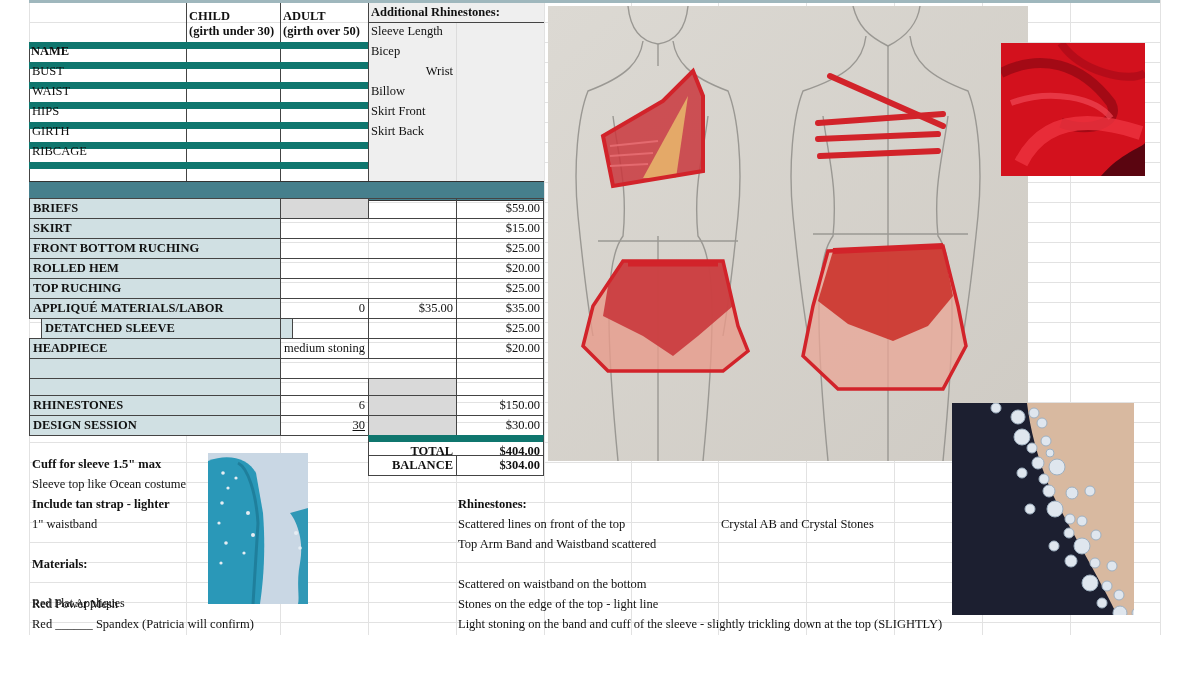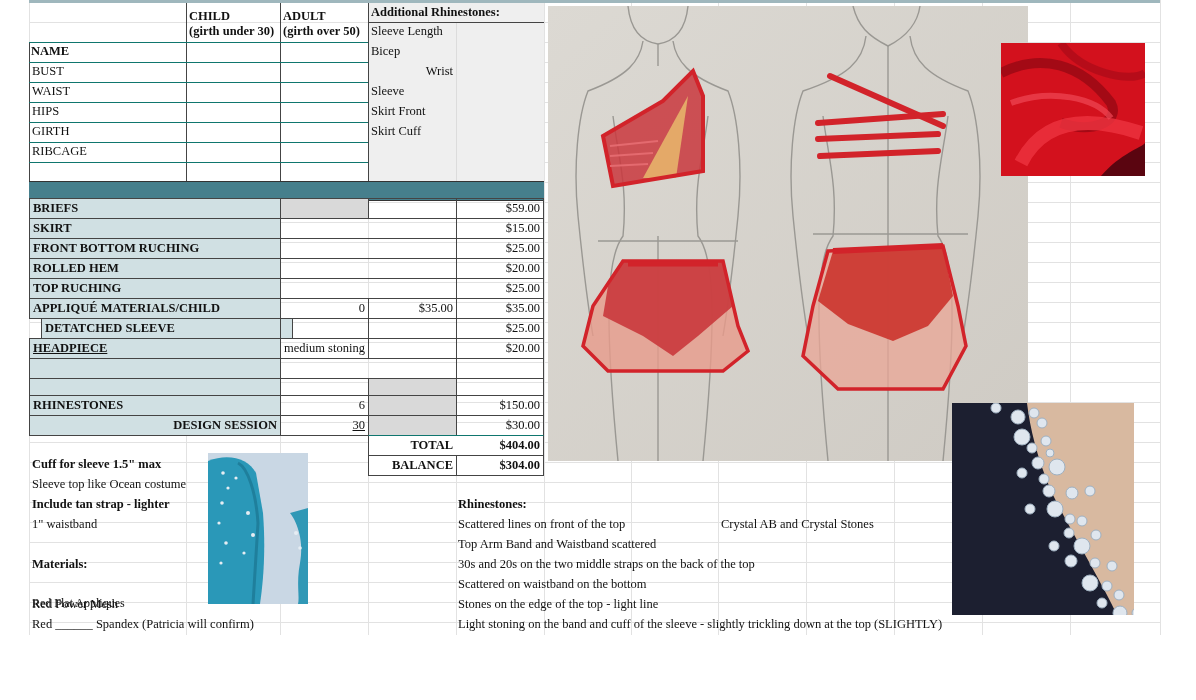--- a/index.html
+++ b/index.html
@@ -15,21 +15,21 @@
   .topbar { position: absolute; left: 29px; top: 0; width: 1131px; height: 3px; background: #9fb7bd; }
   .cell {
     position: absolute; box-sizing: border-box; padding: 0 3px;
     line-height: 19px; height: 20px; white-space: nowrap; overflow: visible;
   }
   .b { font-weight: bold; }
   .r { text-align: right; }
   .sans { font-family: "Liberation Sans", "DejaVu Sans", sans-serif; font-size: 12px; }
   .bx { border: 1px solid #444; }
   .bl { border-left: 1px solid #444; }
-  .bt { border-top: 1px solid #0f766e; }
+  .bt { border-top: 7px solid #0f766e; }
   .bb { border-bottom: 1px solid #444; }
   .br { border-right: 1px solid #444; }
   .teal { background: #467f8c; }
   .lightblue { background: #d0e0e3; }
   .gray { background: #d9d9d9; }
   .img { position: absolute; overflow: hidden; }
 </style>
 </head>
 <body>
 
@@ -90,23 +90,23 @@
   <div class="cell b" style="left:280px;top:22px;width:88px;">(girth over 50)</div>
 
   <div style="position:absolute;left:368px;top:3px;width:176px;height:179px;background:#efefef;"></div>
   <div style="position:absolute;left:456px;top:22px;width:1px;height:160px;background:#dcdcdc;"></div>
   <div class="cell b bb" style="left:368px;top:3px;width:176px;">Additional Rhinestones:</div>
 
   <div id="add-rows">
       <div class="cell" style="left:368px;top:22px;width:88px;">Sleeve Length</div>
       <div class="cell" style="left:368px;top:42px;width:88px;">Bicep</div>
       <div class="cell" style="left:368px;top:62px;width:88px;text-align:right;">Wrist</div>
-      <div class="cell" style="left:368px;top:82px;width:88px;">Sleeve</div>
+      <div class="cell" style="left:368px;top:82px;width:88px;">Billow</div>
       <div class="cell" style="left:368px;top:102px;width:88px;">Skirt Front</div>
-      <div class="cell" style="left:368px;top:122px;width:88px;">Skirt Cuff</div>
+      <div class="cell" style="left:368px;top:122px;width:88px;">Skirt Back</div>
     </div>
 
   <div style="position:absolute;left:29px;top:42px;width:339px;height:140px;border-left:1px solid #444;"></div>
   <div style="position:absolute;left:186px;top:3px;width:1px;height:179px;background:#444;"></div>
   <div style="position:absolute;left:280px;top:3px;width:1px;height:179px;background:#444;"></div>
   <div style="position:absolute;left:368px;top:3px;width:1px;height:179px;background:#444;"></div>
   <div id="meas-rows">
       <div class="cell bt" style="left:29px;top:42px;width:339px;"></div>
       <div class="cell b" style="left:28px;top:42px;width:157px;">NAME</div>
       <div class="cell" style="left:186px;top:42px;width:94px;"></div>
@@ -146,44 +146,44 @@
       <div class="cell r bx" style="left:456px;top:218px;width:88px;height:21px;">$15.00</div>
       <div class="cell b lightblue bx" style="left:29px;top:238px;width:252px;height:21px;">FRONT BOTTOM RUCHING</div>
       <div class="cell bx" style="left:280px;top:238px;width:177px;height:21px;"></div>
       <div class="cell r bx" style="left:456px;top:238px;width:88px;height:21px;">$25.00</div>
       <div class="cell b lightblue bx" style="left:29px;top:258px;width:252px;height:21px;">ROLLED HEM</div>
       <div class="cell bx" style="left:280px;top:258px;width:177px;height:21px;"></div>
       <div class="cell r bx" style="left:456px;top:258px;width:88px;height:21px;">$20.00</div>
       <div class="cell b lightblue bx" style="left:29px;top:278px;width:252px;height:22px;">TOP RUCHING</div>
       <div class="cell bx" style="left:280px;top:278px;width:177px;height:21px;"></div>
       <div class="cell r bx" style="left:456px;top:278px;width:88px;height:21px;">$25.00</div>
-      <div class="cell b lightblue bx" style="left:29px;top:298px;width:252px;height:21px;">APPLIQUÉ MATERIALS/CHILD</div>
+      <div class="cell b lightblue bx" style="left:29px;top:298px;width:252px;height:21px;">APPLIQUÉ MATERIALS/LABOR</div>
       <div class="cell bx r" style="left:280px;top:298px;width:89px;height:21px;">0</div>
       <div class="cell r bx" style="left:368px;top:298px;width:89px;height:21px;">$35.00</div>
       <div class="cell r bx" style="left:456px;top:298px;width:88px;height:21px;">$35.00</div>
       <div class="cell b lightblue bx" style="left:41px;top:318px;width:252px;height:21px;">DETATCHED SLEEVE</div>
       <div class="cell bx r" style="left:280px;top:318px;width:89px;height:21px;"></div>
       <div class="cell r bx" style="left:368px;top:318px;width:89px;height:21px;"></div>
       <div class="cell r bx" style="left:456px;top:318px;width:88px;height:21px;">$25.00</div>
-      <div class="cell b lightblue bx" style="left:29px;top:338px;width:252px;height:21px;text-decoration:underline;">HEADPIECE</div>
+      <div class="cell b lightblue bx" style="left:29px;top:338px;width:252px;height:21px;">HEADPIECE</div>
       <div class="cell bx" style="left:280px;top:338px;width:89px;height:21px;">medium stoning</div>
       <div class="cell r bx" style="left:368px;top:338px;width:89px;height:21px;"></div>
       <div class="cell r bx" style="left:456px;top:338px;width:88px;height:21px;">$20.00</div>
       <div class="cell lightblue bx" style="left:29px;top:358px;width:252px;height:21px;"></div>
       <div class="cell bx" style="left:280px;top:358px;width:177px;height:21px;"></div>
       <div class="cell bx" style="left:456px;top:358px;width:88px;height:21px;"></div>
       <div class="cell lightblue bx" style="left:29px;top:378px;width:252px;height:18px;"></div>
       <div class="cell bx" style="left:280px;top:378px;width:89px;height:18px;"></div>
       <div class="cell gray bx" style="left:368px;top:378px;width:89px;height:18px;"></div>
       <div class="cell bx" style="left:456px;top:378px;width:88px;height:18px;"></div>
       <div class="cell b lightblue bx" style="left:29px;top:395px;width:252px;height:21px;">RHINESTONES</div>
       <div class="cell r bx" style="left:280px;top:395px;width:89px;height:21px;">6</div>
       <div class="cell gray bx" style="left:368px;top:395px;width:89px;height:21px;"></div>
       <div class="cell r bx" style="left:456px;top:395px;width:88px;height:21px;">$150.00</div>
-      <div class="cell b lightblue bx" style="left:29px;top:415px;width:252px;height:21px;text-align:right;">DESIGN SESSION</div>
+      <div class="cell b lightblue bx" style="left:29px;top:415px;width:252px;height:21px;">DESIGN SESSION</div>
       <div class="cell r bx" style="left:280px;top:415px;width:89px;height:21px;text-decoration:underline;">30</div>
       <div class="cell gray bx" style="left:368px;top:415px;width:89px;height:21px;"></div>
       <div class="cell r bx" style="left:456px;top:415px;width:88px;height:21px;">$30.00</div>
       <div class="cell b r bl bt br" style="left:368px;top:435px;width:89px;height:21px;background:#fff;">TOTAL</div>
       <div class="cell b r bt br" style="left:456px;top:435px;width:88px;height:21px;background:#fff;">$404.00</div>
       <div class="cell b r bx" style="left:368px;top:455px;width:89px;height:21px;background:#fff;">BALANCE</div>
       <div class="cell b r bx" style="left:456px;top:455px;width:88px;height:21px;background:#fff;">$304.00</div>
     </div>
 
   <div class="cell b" style="left:29px;top:455px;width:180px;">Cuff for sleeve 1.5" max</div>
@@ -192,21 +192,20 @@
   <div class="cell" style="left:29px;top:515px;width:180px;">1" waistband</div>
   <div class="cell b" style="left:29px;top:555px;width:180px;">Materials:</div>
   <div class="cell sans" style="left:29px;top:594px;width:180px;font-family:Liberation Serif, serif;">Red Flat Appliques</div>
   <div class="cell" style="left:29px;top:615px;width:260px;">Red ______ Spandex (Patricia will confirm)</div>
   <div class="cell" style="left:29px;top:595px;width:180px;">Red Power Mesh</div>
 
   <div class="cell b" style="left:455px;top:495px;width:180px;">Rhinestones:</div>
   <div class="cell" style="left:455px;top:515px;width:260px;">Scattered lines on front of the top</div>
   <div class="cell" style="left:718px;top:515px;width:200px;">Crystal AB and Crystal Stones</div>
   <div class="cell" style="left:455px;top:535px;width:300px;">Top Arm Band and Waistband scattered</div>
-  <div class="cell" style="left:455px;top:555px;width:340px;">30s and 20s on the two middle straps on the back of the top</div>
   <div class="cell" style="left:455px;top:575px;width:300px;">Scattered on waistband on the bottom</div>
   <div class="cell" style="left:455px;top:595px;width:300px;">Stones on the edge of the top - light line</div>
   <div class="cell" style="left:455px;top:615px;width:520px;">Light stoning on the band and cuff of the sleeve - slightly trickling down at the top (SLIGHTLY)</div>
 
   <div class="img" style="left:548px;top:6px;width:480px;height:455px;background:#d6d3cc;">
     <svg width="480" height="455" viewBox="0 0 480 455">
       <defs>
         <linearGradient id="paper" x1="0" y1="0" x2="1" y2="1">
           <stop offset="0" stop-color="#dcd9d3"></stop>
             <stop offset="1" stop-color="#cfcbc4"></stop>

